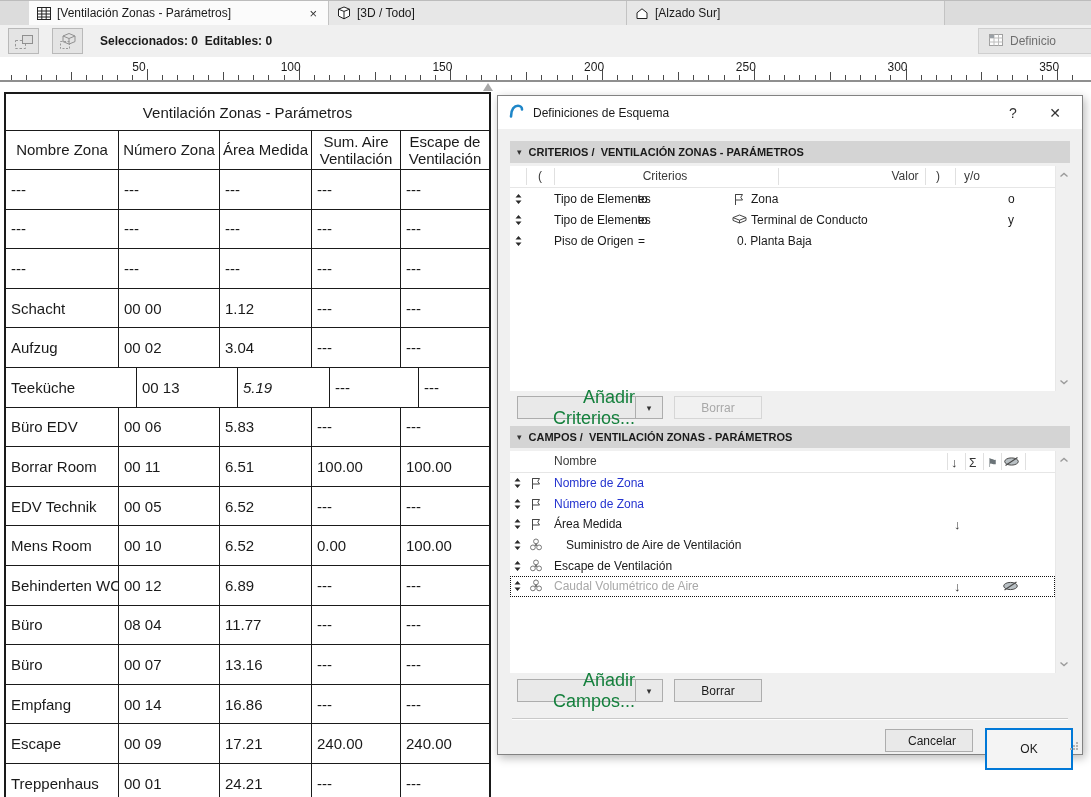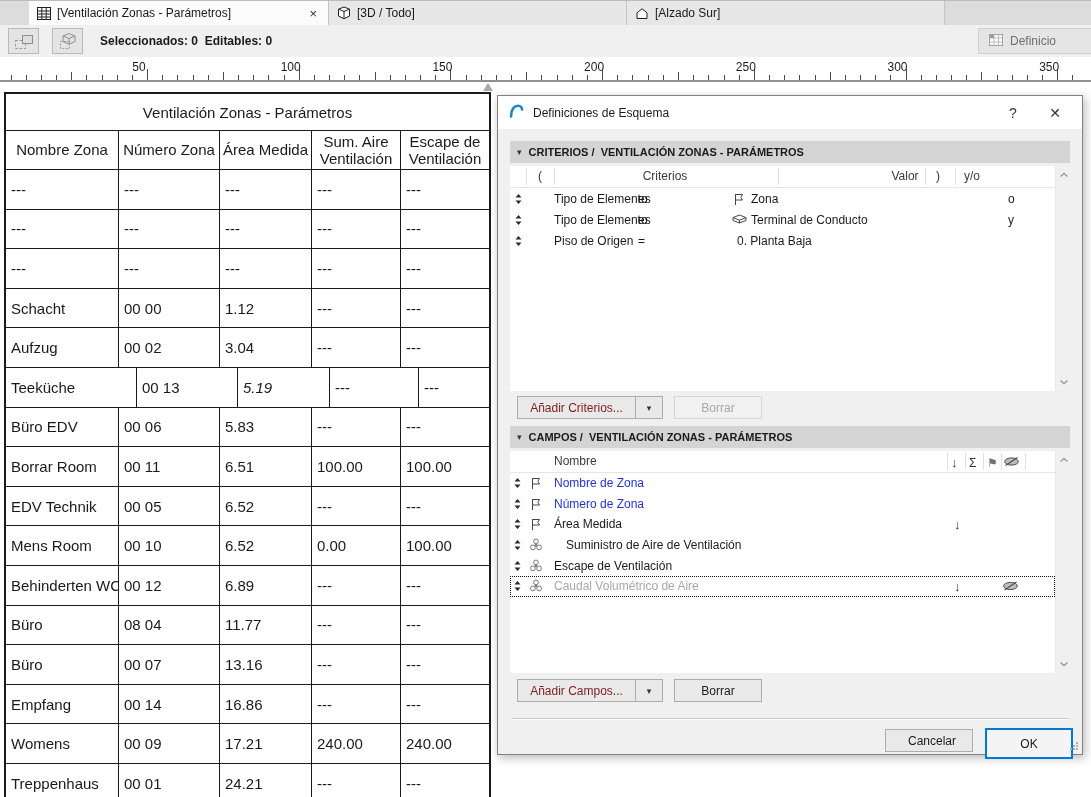--- a/index.html
+++ b/index.html
@@ -71,27 +71,27 @@
   .lrow .cell{position:absolute;top:50%;transform:translateY(-50%);font-size:12px;color:#1a1a1a;white-space:nowrap;}
   .lrow .ico{position:absolute;top:50%;transform:translateY(-50%);line-height:0;}
   .fld-row.core .cell{color:var(--core-blue);}
   .fld-row.dim .cell{color:var(--disabled);}
   .fld-row.sel{outline:1px dotted #111;outline-offset:-1px;}
 
   .btn-row{position:absolute;left:19px;display:flex;gap:11px;}
   #criteria-buttons{top:300px;}
   #fields-buttons{top:583px;}
   .split-btn{display:inline-flex;height:23px;}
-  .split-main{display:flex;align-items:center;justify-content:center;width:119px;border:1px solid #adadad;background:#e9e9e9;font-size:12px;color:#7f1d1d;text-align:right;}
+  .split-main{display:flex;align-items:center;justify-content:center;width:119px;border:1px solid #adadad;background:#e9e9e9;font-size:18px;color:#15803d;text-align:right;}
   .split-arrow{width:28px;margin-left:-1px;border:1px solid #adadad;background:#e9e9e9;display:flex;align-items:center;justify-content:center;font-size:9px;color:#333;}
   .btn{min-width:88px;height:23px;border:1px solid #adadad;background:#e9e9e9;font-family:"Liberation Sans",sans-serif;font-size:12px;color:#1a1a1a;padding:0 10px;}
   .btn.disabled{border-color:#d6d6d6;background:#f1f1f1;color:var(--disabled);}
   #dlg-sep{position:absolute;left:14px;right:14px;top:622px;height:2px;border-top:1px solid #c9c9c9;border-bottom:1px solid #fdfdfd;}
   #btn-cancel{position:absolute;left:387px;top:633px;width:87px;padding-left:16px;}
-  #btn-ok{position:absolute;left:487px;top:632px;width:87px;height:31px;border:2px solid var(--accent);background:#f4f4f4;}
+  #btn-ok{position:absolute;left:487px;top:632px;width:87px;height:42px;border:2px solid var(--accent);background:#f4f4f4;}
   #grip{position:absolute;right:3px;bottom:3px;line-height:0;}
 </style>
 </head>
 <body>
 
 <div id="app">
 
   <div id="tabbar">
       <div class="tab-spacer"></div>
       <div class="tab active" style="width: 300px;">
@@ -330,21 +330,21 @@
           <div class="scell">---</div>
         </div>
         <div class="srow drow">
           <div class="scell" style="width: 113px;">Empfang</div>
           <div class="scell" style="width: 101px;">00 14</div>
           <div class="scell" style="width: 92px;">16.86</div>
           <div class="scell" style="width: 89px;">---</div>
           <div class="scell">---</div>
         </div>
         <div class="srow drow">
-          <div class="scell" style="width: 113px;">Womens</div>
+          <div class="scell" style="width: 113px;">Escape</div>
           <div class="scell" style="width: 101px;">00 09</div>
           <div class="scell" style="width: 92px;">17.21</div>
           <div class="scell" style="width: 89px;">240.00</div>
           <div class="scell">240.00</div>
         </div>
         <div class="srow drow">
           <div class="scell" style="width: 113px;">Treppenhaus</div>
           <div class="scell" style="width: 101px;">00 01</div>
           <div class="scell" style="width: 92px;">24.21</div>
           <div class="scell" style="width: 89px;">---</div>

